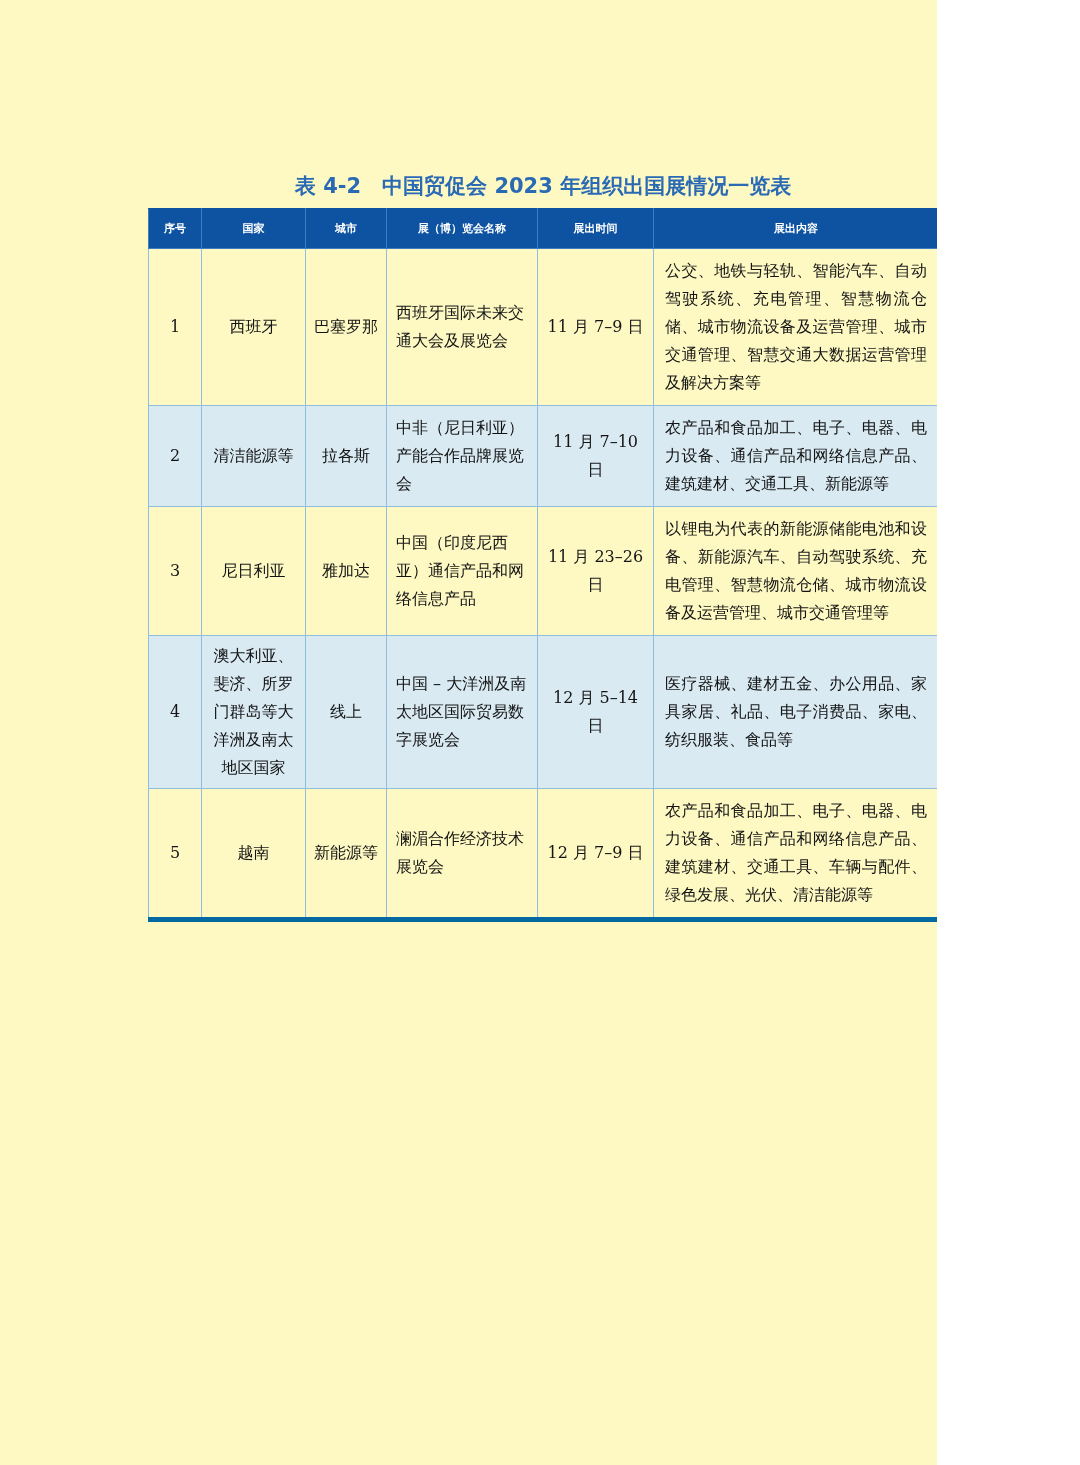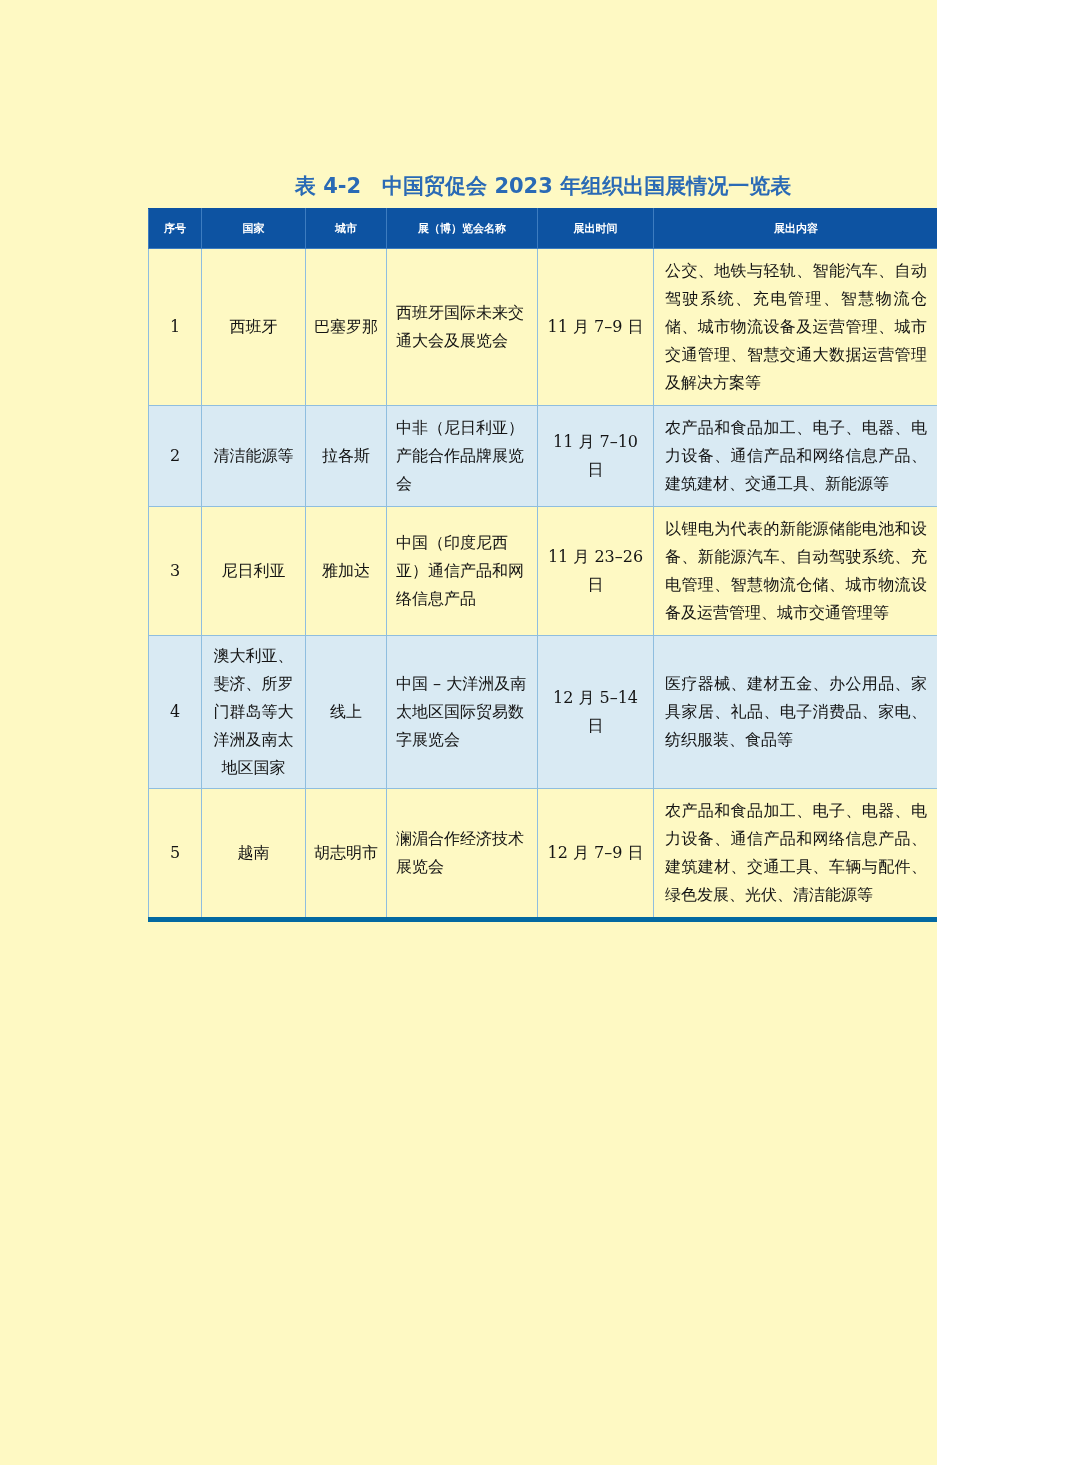--- a/index.html
+++ b/index.html
@@ -153,21 +153,21 @@
       <td class="cell-seq">4</td>
       <td class="cell-country">澳大利亚、斐济、所罗门群岛等大洋洲及南太地区国家</td>
       <td class="cell-city">线上</td>
       <td class="cell-name">中国 – 大洋洲及南太地区国际贸易数字展览会</td>
       <td class="cell-time">12 月 5–14 日</td>
       <td class="cell-content">医疗器械、建材五金、办公用品、家具家居、礼品、电子消费品、家电、纺织服装、食品等</td>
     </tr>
     <tr style="height:118px">
       <td class="cell-seq">5</td>
       <td class="cell-country">越南</td>
-      <td class="cell-city">胡志明市</td>
+      <td class="cell-city">新能源等</td>
       <td class="cell-name">澜湄合作经济技术展览会</td>
       <td class="cell-time">12 月 7–9 日</td>
       <td class="cell-content">农产品和食品加工、电子、电器、电力设备、通信产品和网络信息产品、建筑建材、交通工具、车辆与配件、绿色发展、光伏、清洁能源等</td>
     </tr>
   </tbody>
     </table>
 
 </div>
 
 </body></html>

